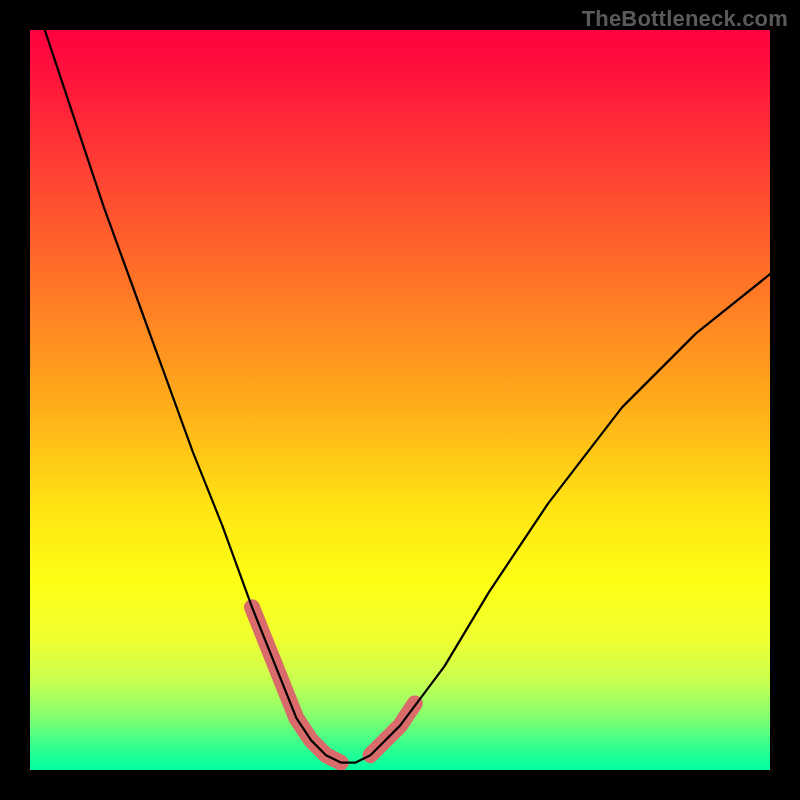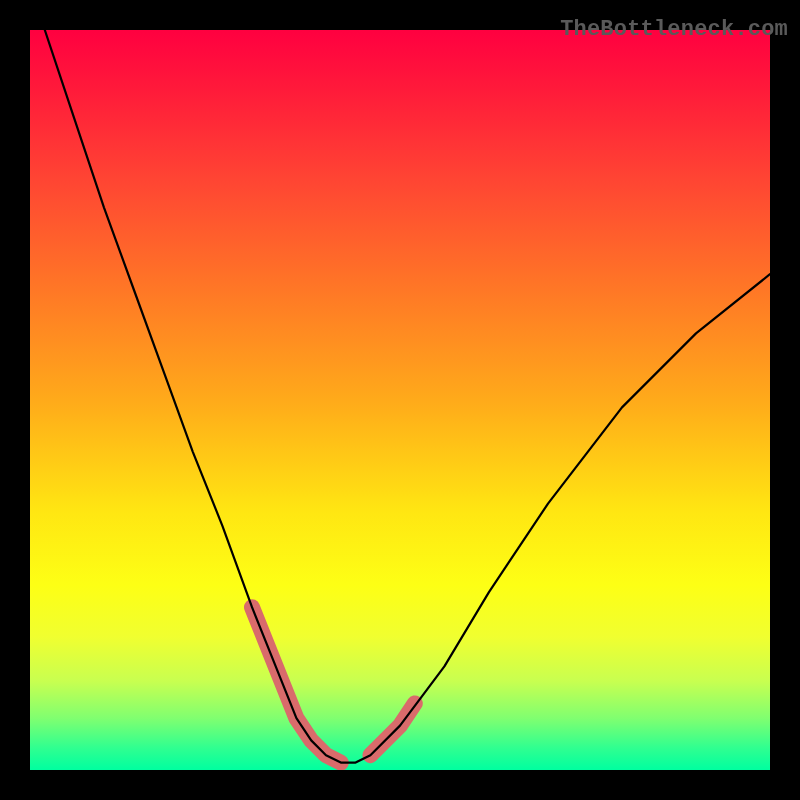--- a/index.html
+++ b/index.html
@@ -25,23 +25,23 @@
       #ffe612 65%,
       #fdff15 75%,
       #f0ff30 82%,
       #c8ff50 88%,
       #80ff70 93%,
       #30ff90 97%,
       #00ffa0 100%);
   }
   .watermark {
     position: absolute;
-    top: 17px;
+    top: 6px;
     right: 12px;
-    font-family: Liberation Mono, monospace;
+    font-family: Liberation Sans, sans-serif;
     font-size: 22px;
     font-weight: 600;
     color: #5a5a5a;
     letter-spacing: 0.2px;
     user-select: none;
   }
   svg.curves {
     position: absolute;
     left: 0; top: 0;
     width: 100%;

